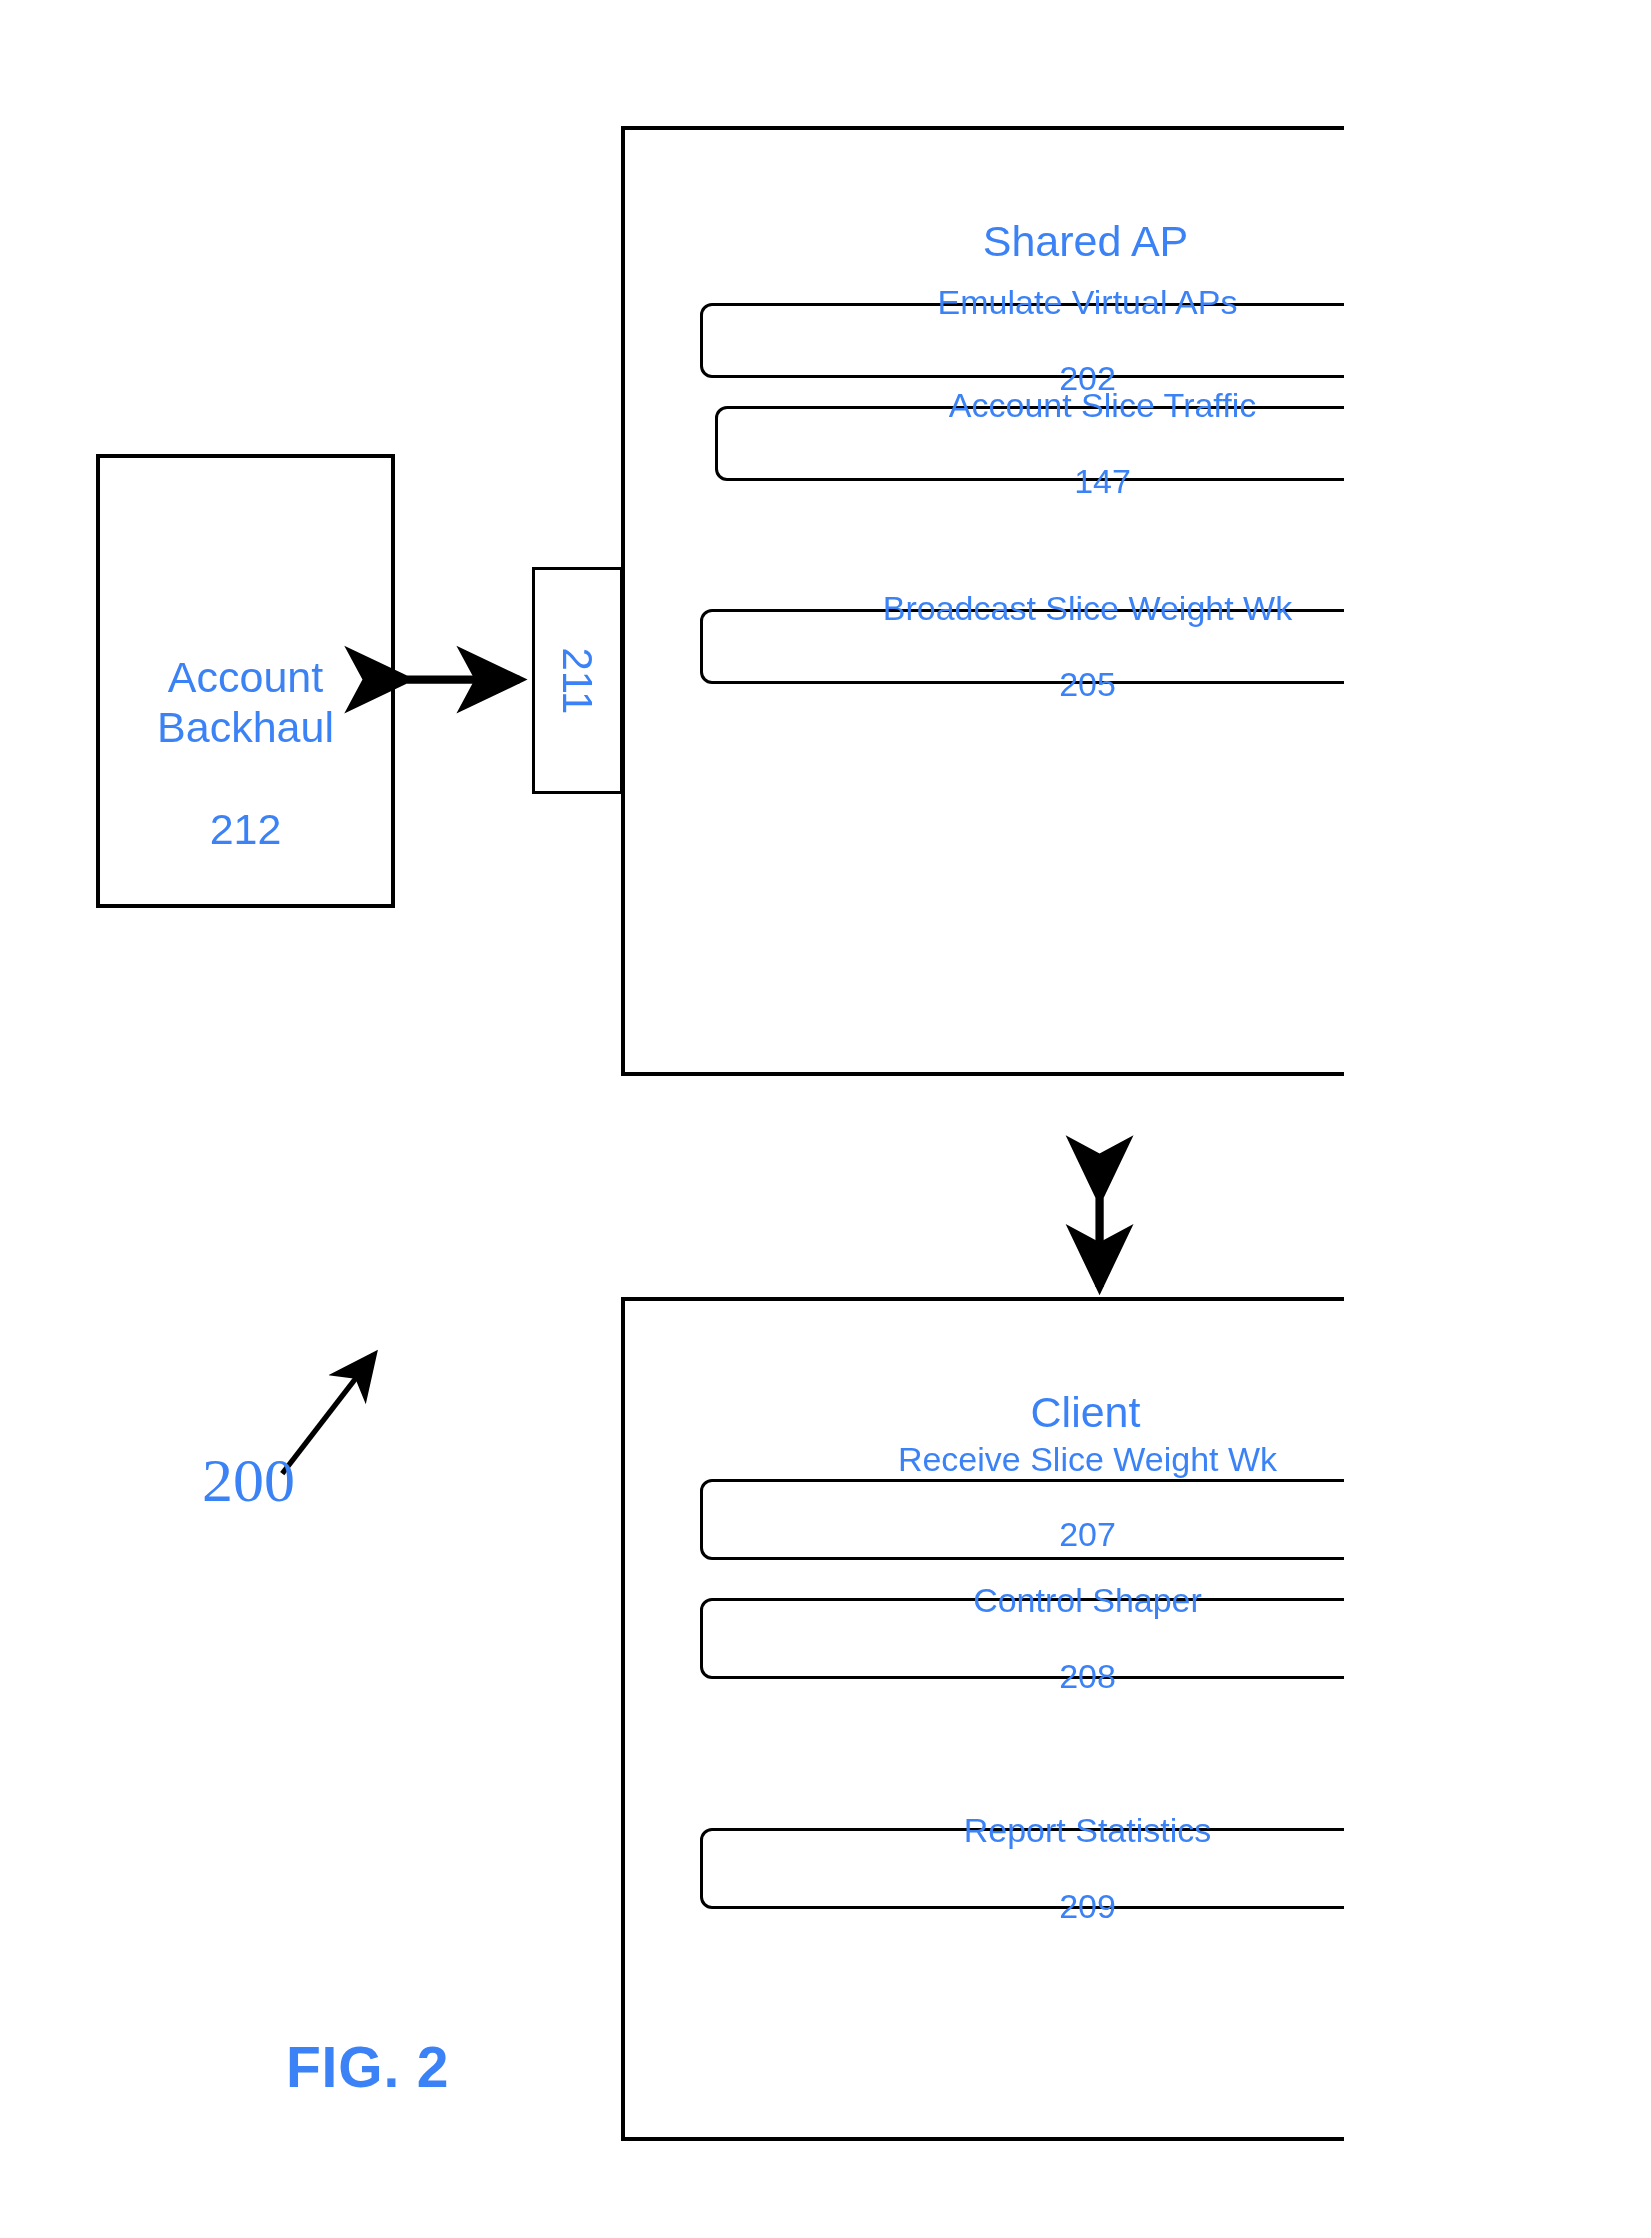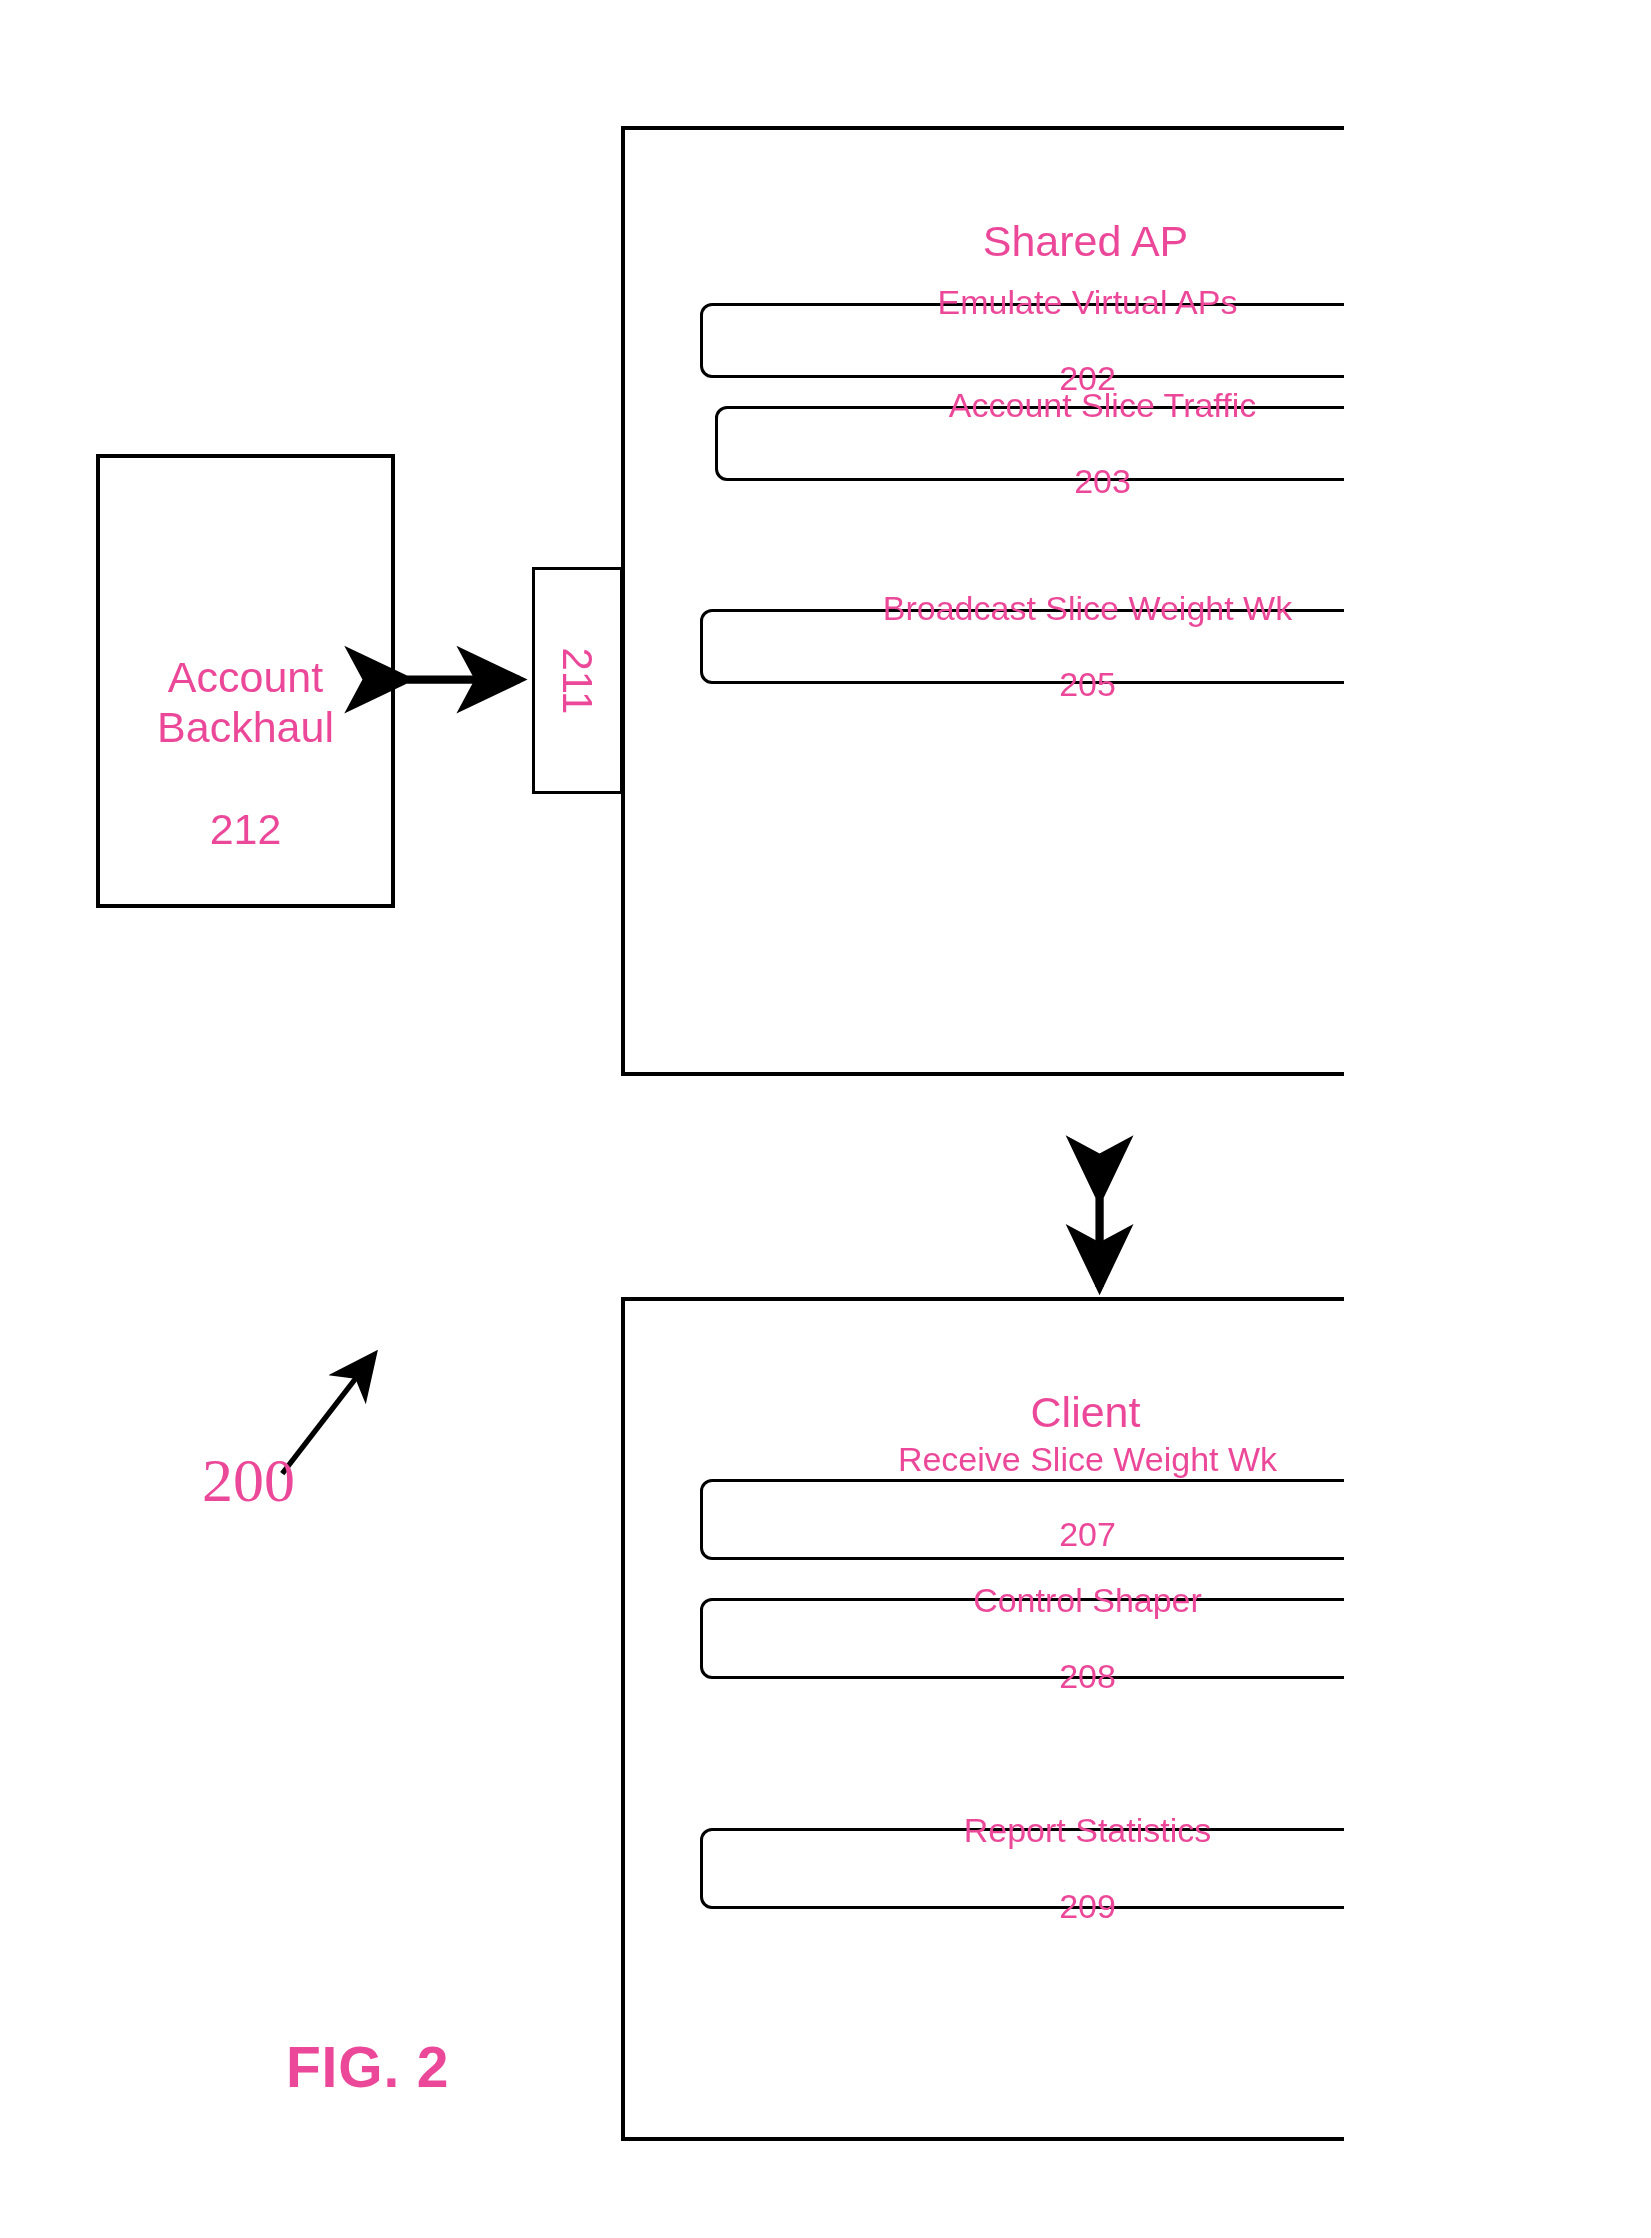--- a/index.html
+++ b/index.html
@@ -6,21 +6,21 @@
     margin: 0;
     padding: 0;
     background: #ffffff;
   }
   #page {
     position: relative;
     width: 1344px;
     height: 2239px;
     background: #ffffff;
     font-family: "Liberation Sans", sans-serif;
-    color: #ec4899;
+    color: #3b82f6;
     overflow: hidden;
   }
 
   
   .module {
     position: absolute;
     box-sizing: border-box;
     border: 4.5px solid #000000;
     background: #ffffff;
   }
@@ -131,21 +131,21 @@
       <span>201</span>
     </div>
 
     <div class="process" style="left:75px; top:173px; width:775px; height:75px;">
       <div class="p-label">Emulate Virtual APs</div>
       <div class="p-num">202</div>
     </div>
 
     <div class="process" style="left:75px; top:276px; width:775px; height:75px;margin-left:15px;">
       <div class="p-label">Account Slice Traffic</div>
-      <div class="p-num">203</div>
+      <div class="p-num">147</div>
     </div>
 
 
     <div class="process" style="left:75px; top:479px; width:775px; height:75px;">
       <div class="p-label">Broadcast Slice Weight Wk</div>
       <div class="p-num">205</div>
     </div>
   </div>
 
   <div class="module" style="left:621px; top:1297px; width:929px; height:844px;">

